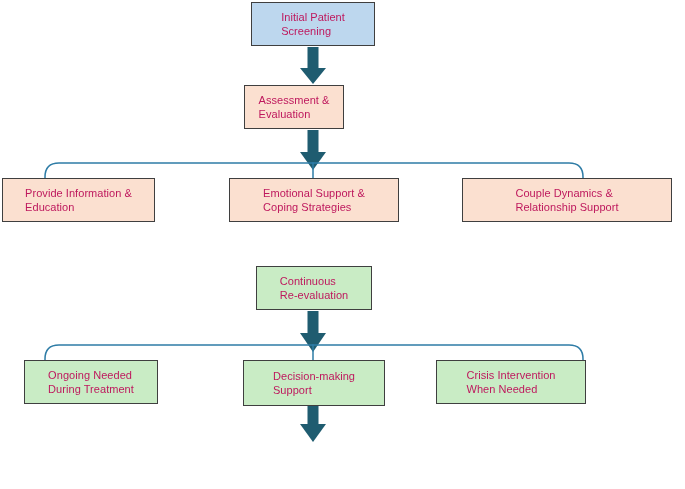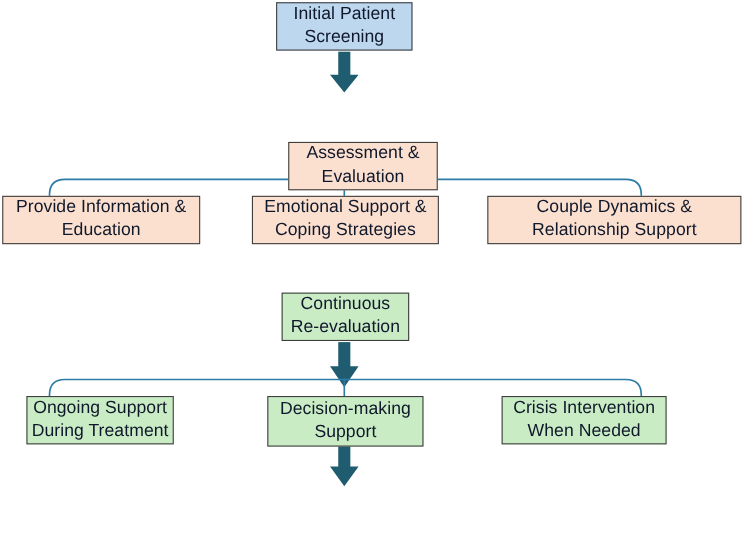--- a/index.html
+++ b/index.html
@@ -26,24 +26,23 @@
     height: 489px;
     pointer-events: none;
   }
   .node {
     position: absolute;
     box-sizing: border-box;
     border: 1.4px solid #3f3f3f;
     display: flex;
     align-items: center;
     justify-content: center;
-    text-align: center;
-    font-size: 16px;
+    font-size: 11px;
     line-height: 1.30;
-    color: #0f172a;
+    color: #be185d;
     letter-spacing: 0.05px;
     white-space: pre-line;
     z-index: 2;
   }
   .node-blue   { background: #bdd7ee; border-color: #3f3f3f; }
   .node-peach  { background: #fbe0d0; border-color: #3f3f3f; }
   .node-green  { background: #c9ecc5; border-color: #3f3f3f; }
   .node-purple { background: #f0cfee; border-color: #3f3f3f; }
 </style>
 </head>
@@ -82,38 +81,38 @@
     <g fill="none" stroke="#2e7ca6" stroke-width="1.5" stroke-linecap="round">
       <path d="M 313 345 L 569 345 Q 583 345 583 359 L 583 362"></path>
       <path d="M 313 345 L 59 345 Q 45 345 45 359 L 45 362"></path>
       <path d="M 313 345 L 313 360"></path>
     </g>
   </svg>
 
   <div class="node node-blue" style="left:251px; top:2px; width:124px; height:44px;">Initial Patient
 Screening</div>
 
-  <div class="node node-peach" style="left:262px; top:85px; width:136px; height:44px;margin-top:44px;">Assessment &amp;
+  <div class="node node-peach" style="left:244px; top:85px; width:100px; height:44px;">Assessment &amp;
 Evaluation</div>
 
-  <div class="node node-peach" style="left:2px; top:178px; width:180px; height:44px;">Provide Information &amp;
+  <div class="node node-peach" style="left:2px; top:178px; width:153px; height:44px;">Provide Information &amp;
 Education</div>
 
   <div class="node node-peach" style="left:229px; top:178px; width:170px; height:44px;">Emotional Support &amp;
 Coping Strategies</div>
 
-  <div class="node node-peach" style="left:443px; top:178px; width:231px; height:44px;">Couple Dynamics &amp;
+  <div class="node node-peach" style="left:462px; top:178px; width:210px; height:44px;">Couple Dynamics &amp;
 Relationship Support</div>
 
   <div class="node node-green" style="left:256px; top:266px; width:116px; height:44px;">Continuous
 Re-evaluation</div>
 
-  <div class="node node-green" style="left:24px; top:360px; width:134px; height:44px;">Ongoing Support
+  <div class="node node-green" style="left:24px; top:360px; width:134px; height:44px;">Ongoing Needed
 During Treatment</div>
 
   <div class="node node-green" style="left:243px; top:360px; width:142px; height:46px;">Decision-making
 Support</div>
 
-  <div class="node node-green" style="left:456px; top:360px; width:150px; height:44px;">Crisis Intervention
+  <div class="node node-green" style="left:436px; top:360px; width:150px; height:44px;">Crisis Intervention
 When Needed</div>
 
 
 </div>
 
 </body></html>

